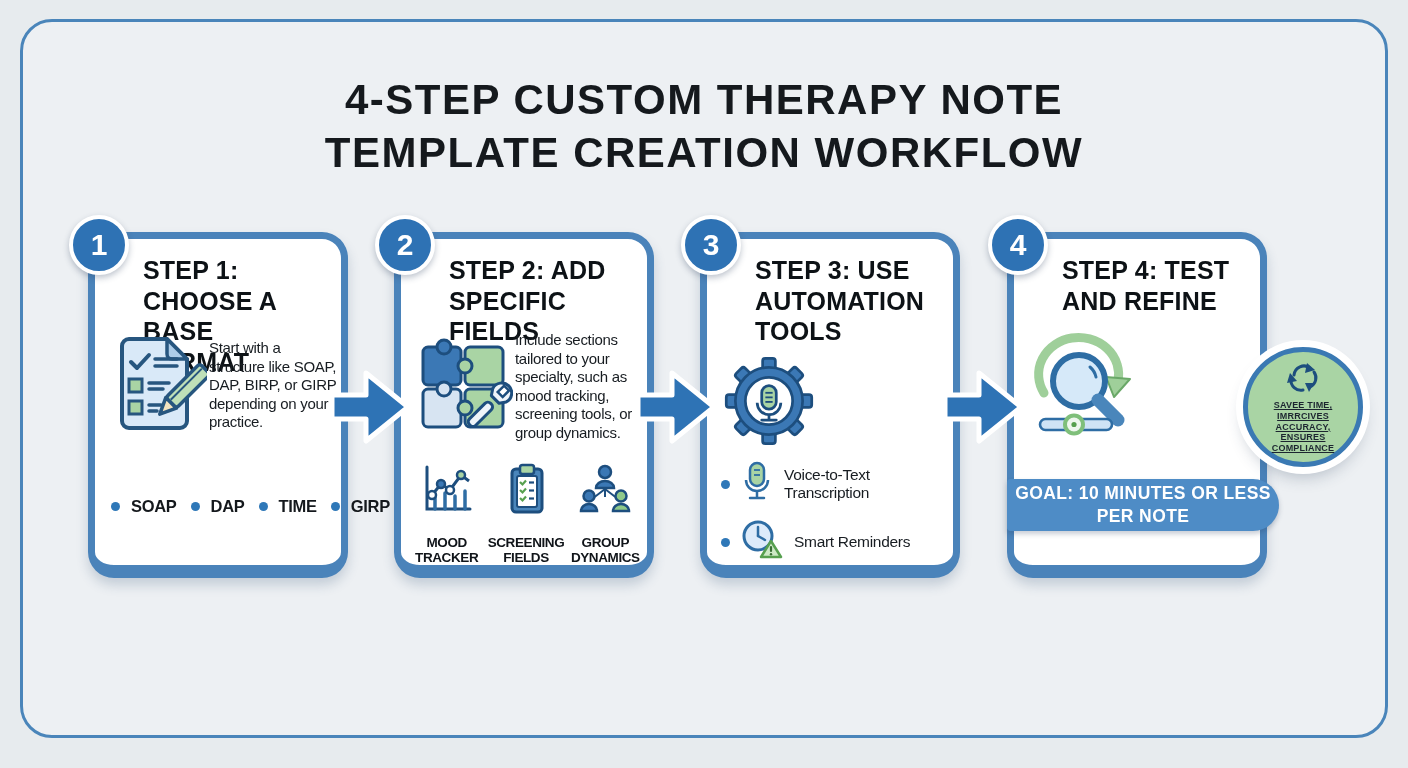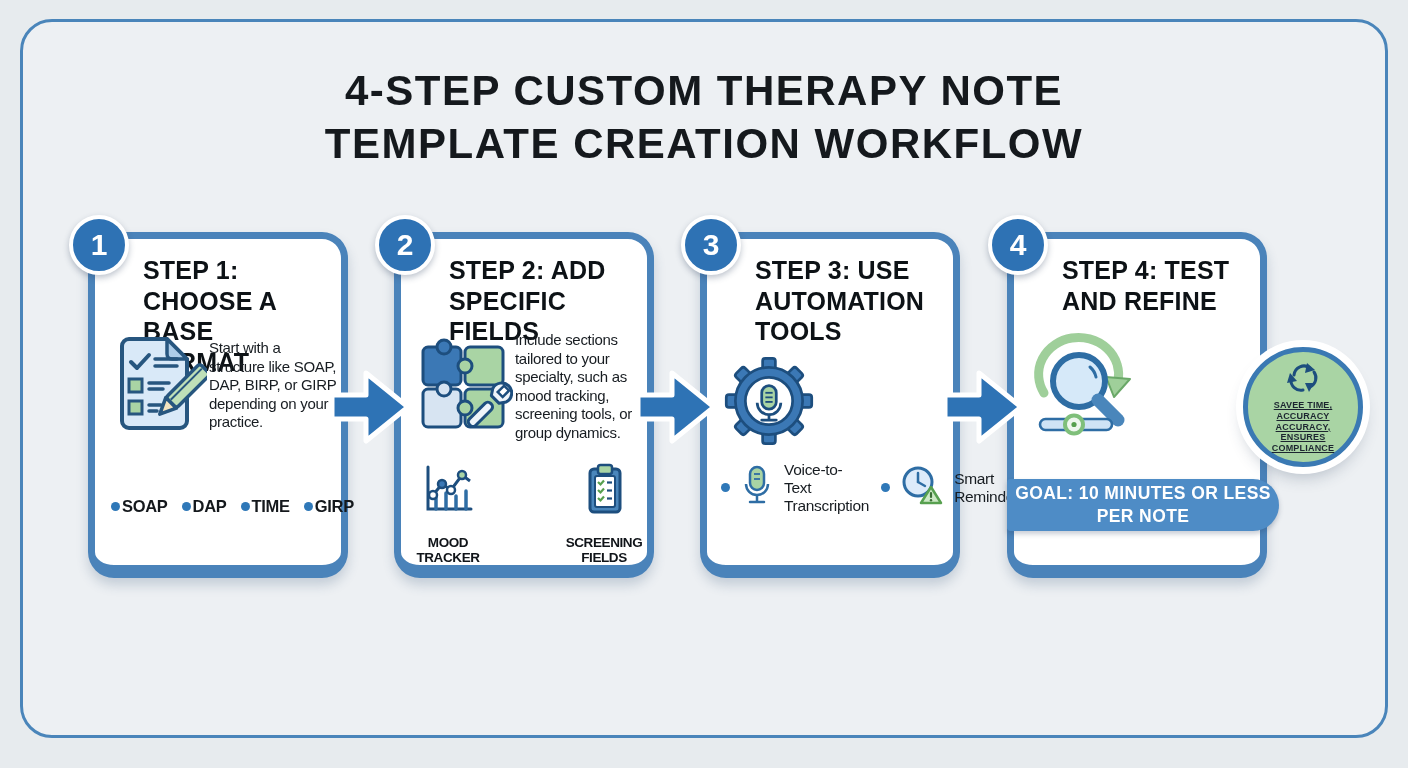--- a/index.html
+++ b/index.html
@@ -10,21 +10,21 @@
     color:#14181c;
   }
   .frame{
     position:absolute;left:20px;top:19px;right:20px;bottom:30px;
     border:3px solid #4a85ba;border-radius:32px;
     background:#edf0f3;
   }
   .main-title{
     position:absolute;left:0;right:0;top:62px;text-align:center;
     font-size:42px;font-weight:600;letter-spacing:1.5px;line-height:1.25;
-    color:#15191d;margin:3px auto;max-width:860px;
+    color:#15191d;margin:12px auto;max-width:860px;
   }
   
   .card{
     position:absolute;top:232px;width:246px;height:326px;
     background:#ffffff;border:7px solid #4a83ba;border-bottom-width:13px;
     border-radius:26px;box-shadow:0 7px 12px rgba(50,80,120,.22);
   }
   .card1{left:88px}.card2{left:394px}.card3{left:700px}.card4{left:1007px}
   .step-badge{
     position:absolute;left:-26px;top:-24px;width:52px;height:52px;
@@ -45,32 +45,32 @@
   }
   .card1 .card-body{top:100px}
   .card2 .card-body{top:92px}
   .card3 .card-body{top:94px}
   .card4 .card-body{top:96px}
   
   .format-bullets{
     position:absolute;left:16px;top:258px;display:flex;gap:14px;align-items:center;
     font-size:16.5px;font-weight:600;letter-spacing:-.3px;white-space:nowrap;
   }
-  .fb-item{display:flex;align-items:center;gap:2px;}
+  .fb-item{display:flex;align-items:center;gap:11px;}
   .dot{width:9px;height:9px;border-radius:50%;background:#2f78b8;flex:0 0 auto;}
   
   .feature-row{
     position:absolute;left:6px;right:2px;top:224px;display:flex;justify-content:space-between;
   }
   .feature-col{width:82px;display:flex;flex-direction:column;align-items:center;gap:17px;}
   .feature-label{
     font-size:13.5px;font-weight:700;letter-spacing:-.4px;text-align:center;line-height:1.08;color:#101419;
   }
   
-  .auto-list{position:absolute;left:14px;top:222px;display:flex;flex-direction:row;gap:12px;}
+  .auto-list{position:absolute;left:14px;top:222px;display:flex;flex-direction:column;gap:12px;}
   .auto-item{display:flex;align-items:center;gap:10px;}
   .auto-label{font-size:15.5px;font-weight:500;letter-spacing:-.3px;line-height:1.15;color:#171c21;}
   
   .goal-banner{
     position:absolute;left:-7px;top:240px;width:272px;height:52px;
     background:#4e8cc6;border-radius:4px 28px 28px 4px;
     display:flex;align-items:center;justify-content:center;text-align:center;
     color:#ffffff;font-size:17.5px;font-weight:700;letter-spacing:.4px;line-height:1.3;
     box-shadow:0 3px 5px rgba(40,60,90,.25);
   }
@@ -195,20 +195,34 @@
           <polyline points="21,19 23.5,21.5 27,17.5" fill="none" stroke="#57a04f" stroke-width="2.2"></polyline>
           <line x1="30" y1="19.5" x2="35" y2="19.5" stroke="#1d4e7e" stroke-width="2.2"></line>
           <polyline points="21,27 23.5,29.5 27,25.5" fill="none" stroke="#57a04f" stroke-width="2.2"></polyline>
           <line x1="30" y1="27.5" x2="35" y2="27.5" stroke="#1d4e7e" stroke-width="2.2"></line>
           <polyline points="21,35 23.5,37.5 27,33.5" fill="none" stroke="#57a04f" stroke-width="2.2"></polyline>
           <line x1="30" y1="35.5" x2="35" y2="35.5" stroke="#1d4e7e" stroke-width="2.2"></line>
         </svg>
       </span>
       <span class="feature-label">SCREENING FIELDS</span>
     </div>
+    <div class="feature-col">
+      <span>
+        <svg width="54" height="52" viewBox="0 0 54 52">
+          <path d="M27,26 L14,36 M27,26 L40,36 M27,26 L27,34" stroke="#1d4e7e" stroke-width="2" fill="none"></path>
+          <circle cx="27" cy="9" r="6" fill="#3b78b5" stroke="#1d4e7e" stroke-width="2.5"></circle>
+          <path d="M18,25 a9,7 0 0 1 18,0 z" fill="#3b78b5" stroke="#1d4e7e" stroke-width="2.5"></path>
+          <circle cx="11" cy="33" r="5.5" fill="#3b78b5" stroke="#1d4e7e" stroke-width="2.5"></circle>
+          <path d="M3,48 a8,7 0 0 1 16,0 z" fill="#3b78b5" stroke="#1d4e7e" stroke-width="2.5"></path>
+          <circle cx="43" cy="33" r="5.5" fill="#8fc98a" stroke="#1d4e7e" stroke-width="2.5"></circle>
+          <path d="M35,48 a8,7 0 0 1 16,0 z" fill="#8fc98a" stroke="#1d4e7e" stroke-width="2.5"></path>
+        </svg>
+      </span>
+      <span class="feature-label">GROUP DYNAMICS</span>
+    </div>
   </div>
 </div>
 
 <div class="card card3">
   <div class="step-badge">3</div>
   <div class="card-title">STEP 3: USE AUTOMATION TOOLS</div>
 
   <div class="main-icon">
     <svg width="100" height="100" viewBox="0 0 110 110">
       <g fill="#3b78b5" stroke="#1d4e7e" stroke-width="3">
@@ -319,18 +333,18 @@
       <path d="M10,15 A10,10 0 0 1 26,8" fill="none" stroke="#1d4e7e" stroke-width="3" stroke-linecap="round"></path>
       <polygon points="23,3 31,10 21,13" fill="#1d4e7e"></polygon>
       <path d="M30,12 A10,10 0 0 1 26,27" fill="none" stroke="#1d4e7e" stroke-width="3" stroke-linecap="round"></path>
       <polygon points="30,23 25,32 21,23" fill="#1d4e7e"></polygon>
       <path d="M19,30 A10,10 0 0 1 7,19" fill="none" stroke="#1d4e7e" stroke-width="3" stroke-linecap="round"></path>
       <polygon points="3,23 6,13 13,21" fill="#1d4e7e"></polygon>
     </svg>
   </span>
   <span class="benefit-text">
     <span>SAVEE TIME,</span>
-    <span>ACCURACY</span>
+    <span>IMRRCIVES</span>
     <span>ACCURACY,</span>
     <span>ENSURES</span>
     <span>COMPLIANCE</span>
   </span>
 </div>
 
 </body></html>

